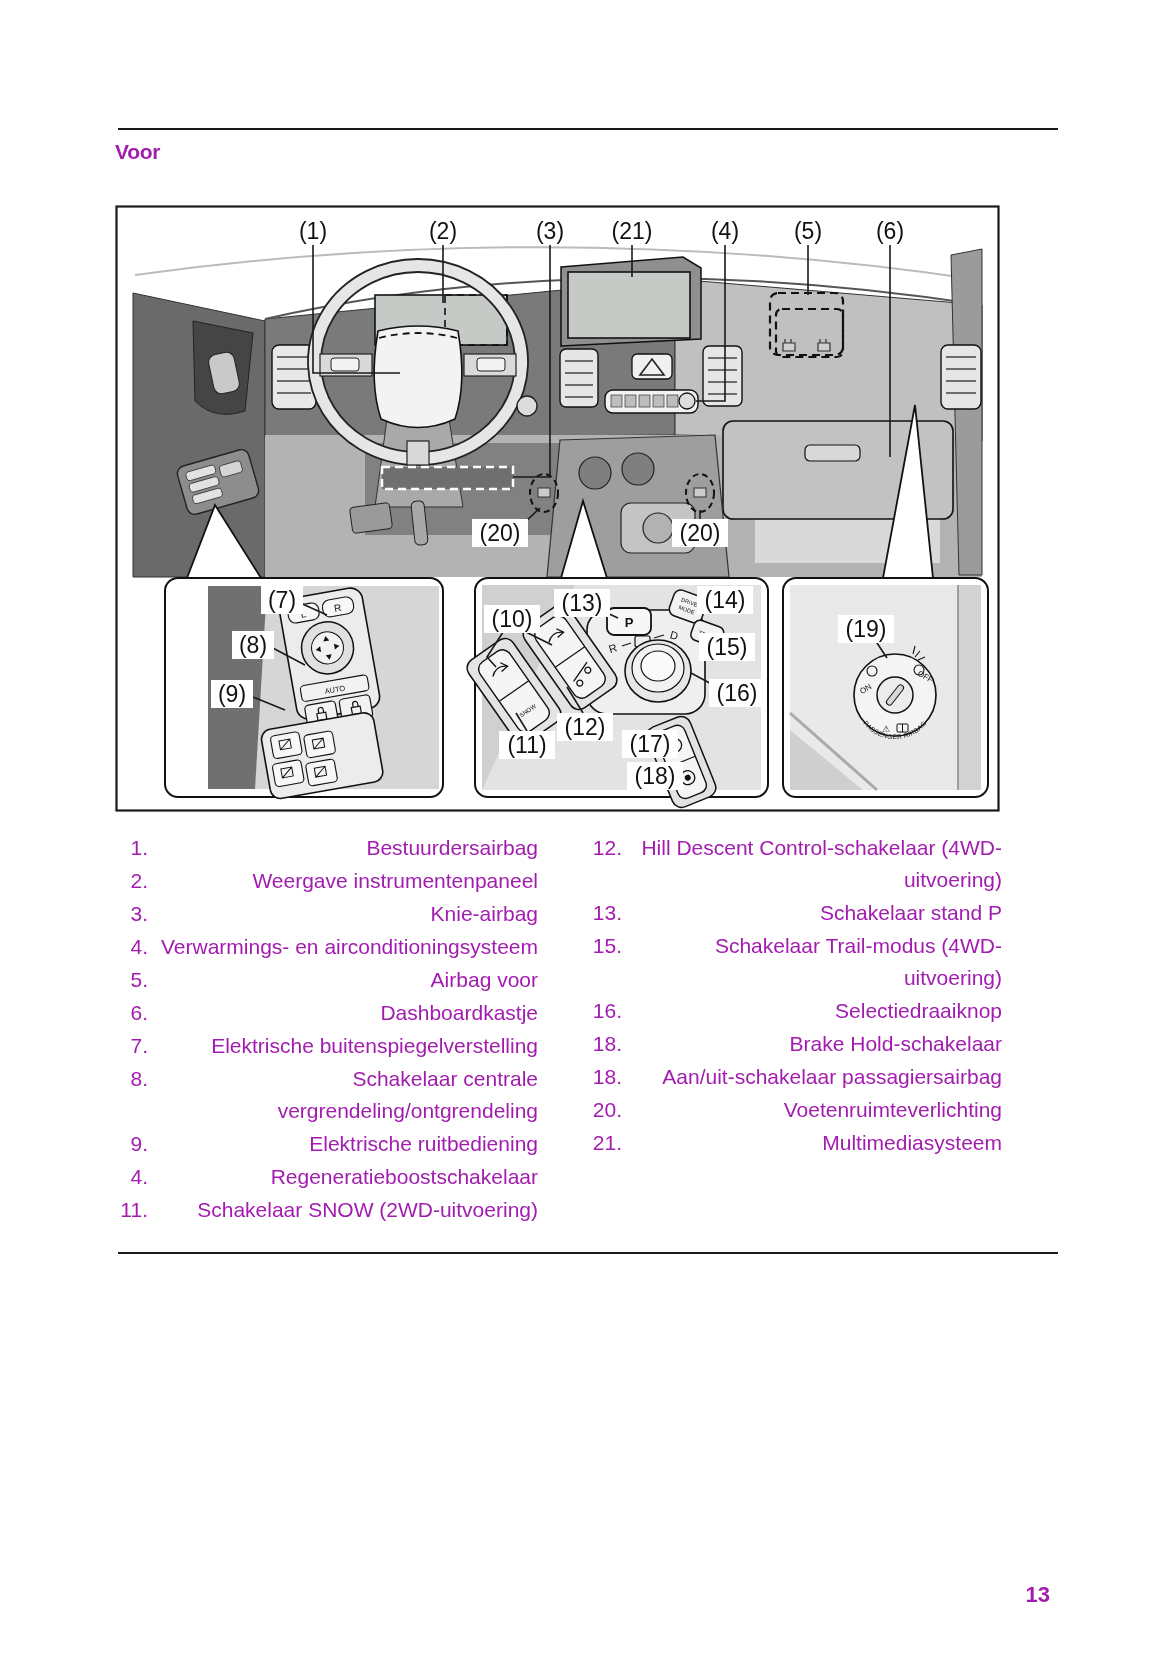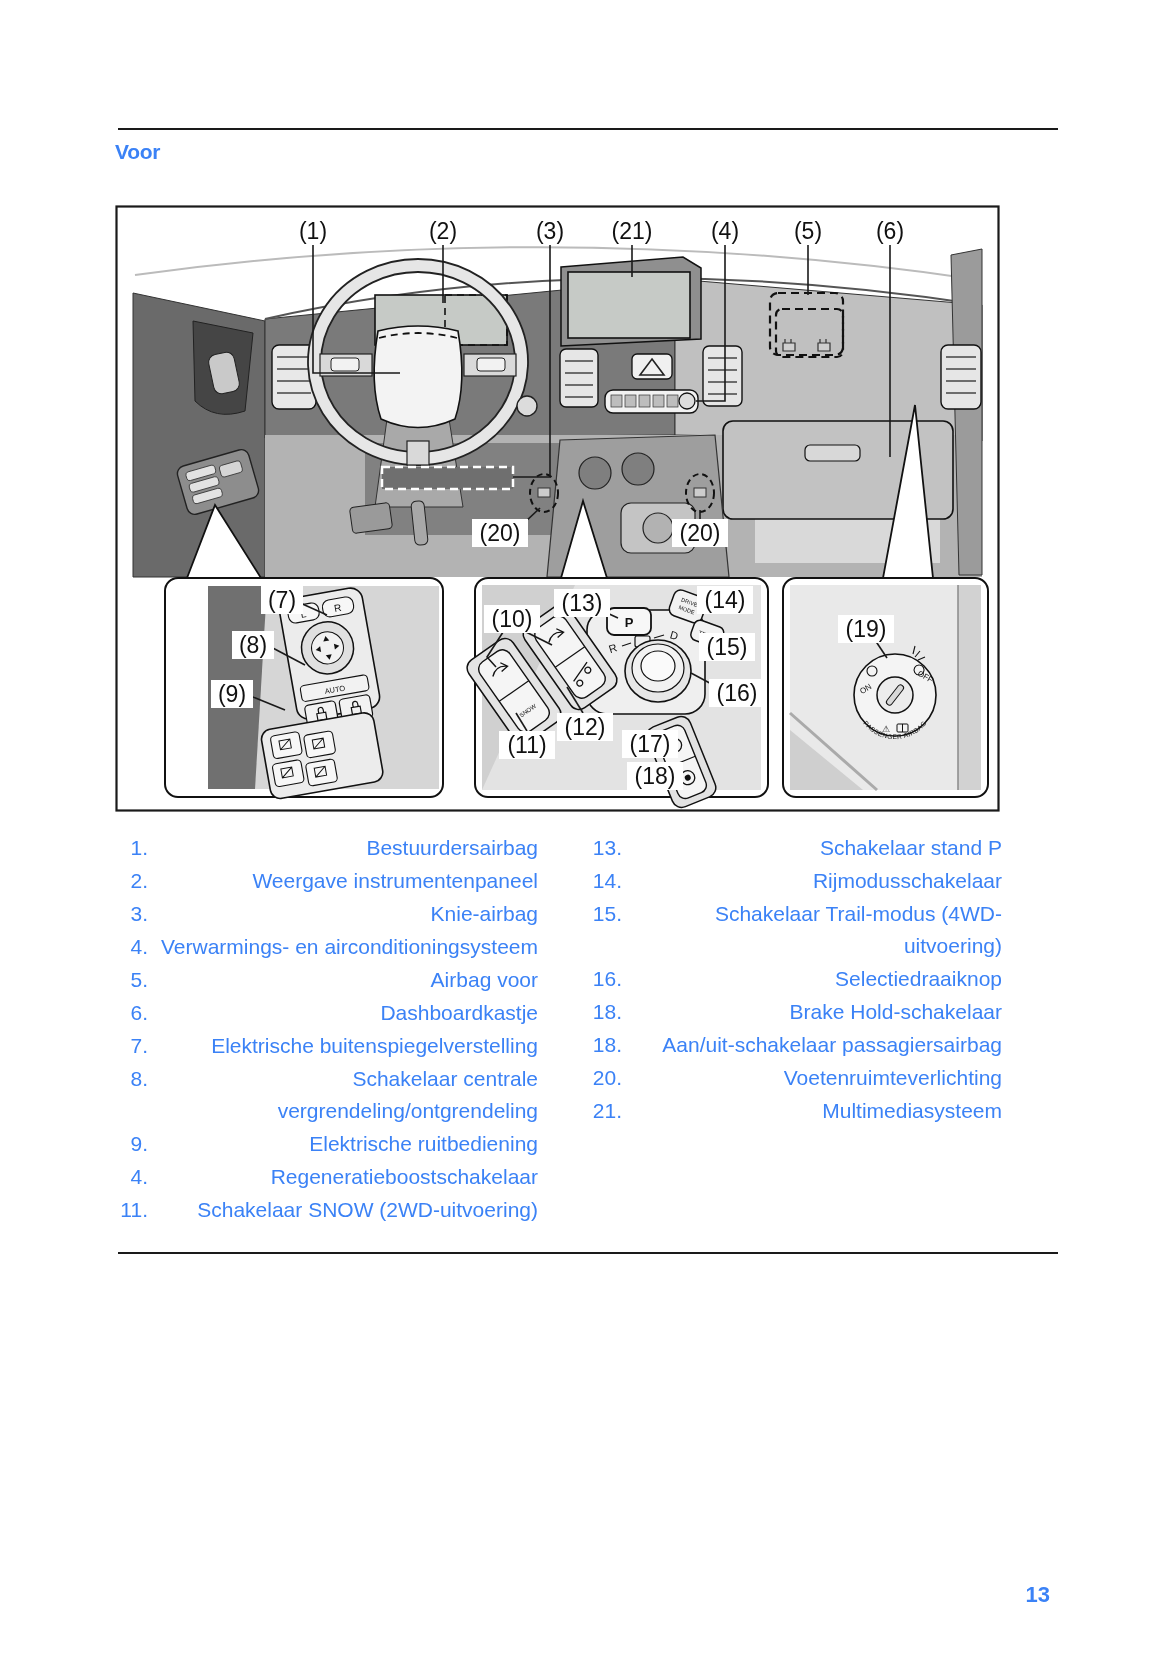--- a/index.html
+++ b/index.html
@@ -1,17 +1,17 @@
 <!DOCTYPE html>
 <html><head>
 <meta charset="utf-8">
 <style>
   html,body{margin:0;padding:0;background:#ffffff;}
   .page{position:relative;width:1115px;height:1653px;background:#ffffff;overflow:hidden;
-        font-family:"Liberation Sans",sans-serif;color:#3b82f6;}
+        font-family:"Liberation Sans",sans-serif;color:#a21caf;}
   .rule{position:absolute;left:118px;width:940px;height:2px;background:#1a1a1a;}
   .rule.top{top:128px;}
   .rule.bottom{top:1252px;}
   .heading{position:absolute;left:115px;top:140px;font-size:21px;font-weight:bold;letter-spacing:-0.3px;}
   .diagram{position:absolute;left:115px;top:205px;width:885px;height:607px;}
   .legend-col{position:absolute;top:832px;font-size:21px;line-height:32px;}
   .legend-col.left{left:114px;width:424px;}
   .legend-col.right{left:588px;width:414px;}
   .legend-item{display:flex;margin-bottom:1px;}
   .legend-item .num{flex:0 0 34px;text-align:right;white-space:nowrap;}
@@ -412,26 +412,26 @@
         <span class="num">4.</span>
         <span class="txt">Regeneratieboostschakelaar</span>
       </div>
       <div class="legend-item">
         <span class="num">11.</span>
         <span class="txt">Schakelaar SNOW (2WD-uitvoering)</span>
       </div>
     </div>
   <div class="legend-col right" id="legend-right">
       <div class="legend-item">
+        <span class="num">12.</span>
+        <span class="txt">Hill Descent Control-schakelaar (4WD-uitvoering)</span>
+      </div>
+      <div class="legend-item">
         <span class="num">13.</span>
         <span class="txt">Schakelaar stand P</span>
-      </div>
-      <div class="legend-item">
-        <span class="num">14.</span>
-        <span class="txt">Rijmodusschakelaar</span>
       </div>
       <div class="legend-item">
         <span class="num">15.</span>
         <span class="txt">Schakelaar Trail-modus (4WD-uitvoering)</span>
       </div>
       <div class="legend-item">
         <span class="num">16.</span>
         <span class="txt">Selectiedraaiknop</span>
       </div>
       <div class="legend-item">

